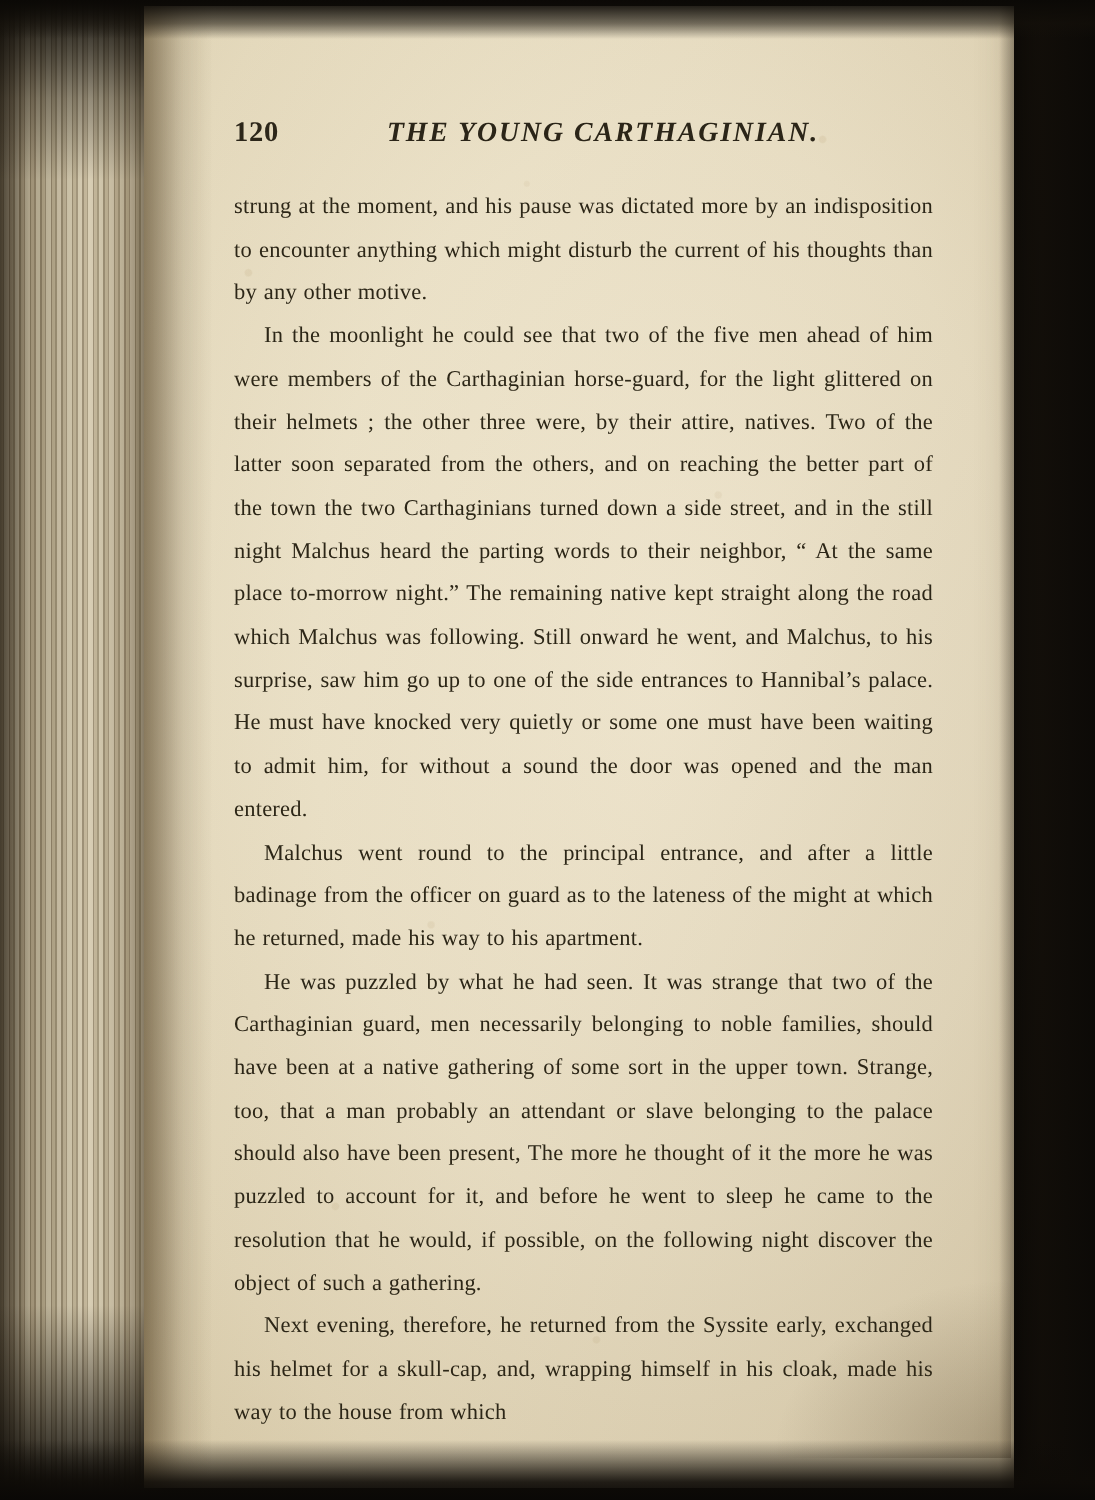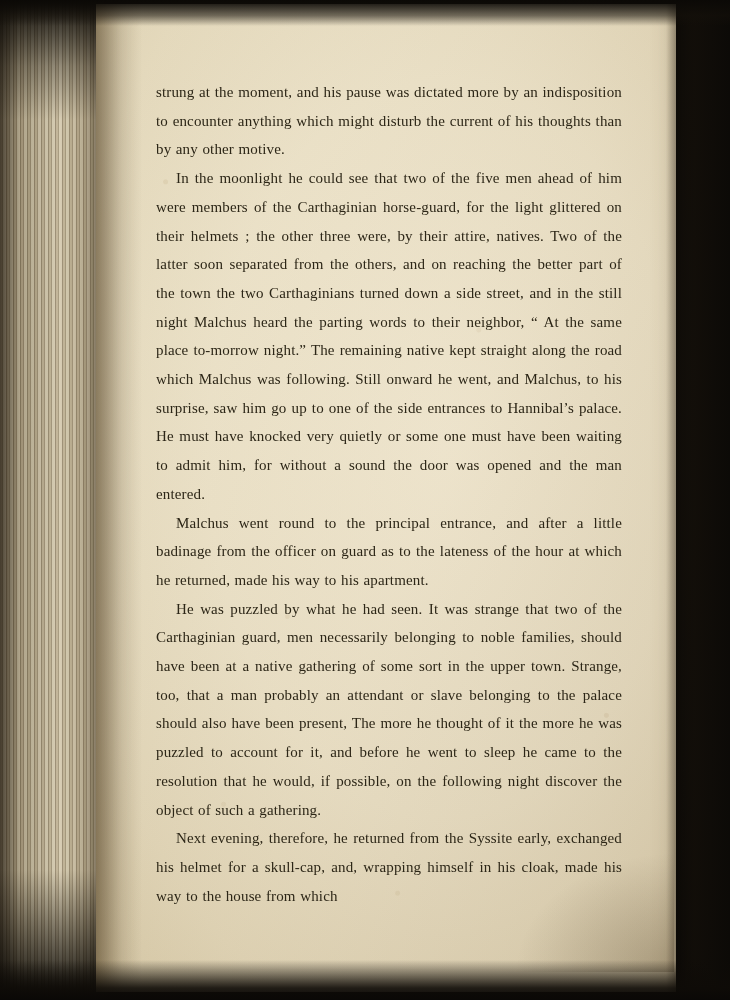--- a/index.html
+++ b/index.html
@@ -226,25 +226,29 @@
 <div id="scan">
   <div class="backdrop"></div>
 
   <div class="edge-stack"></div>
   <div class="edge-top-fade"></div>
   <div class="edge-bot-fade"></div>
 
   <div class="page">
     <div class="page-inner">
 
+      <div class="header">
+        <div class="folio">120</div>
+        <div class="running-head">THE YOUNG CARTHAGINIAN.</div>
+      </div>
 
       <div class="body-text">
         <p>strung at the moment, and his pause was dictated more by an indisposition to encounter anything which might disturb the current of his thoughts than by any other motive.</p>
         <p class="indent">In the moonlight he could see that two of the five men ahead of him were members of the Carthaginian horse-guard, for the light glittered on their helmets ; the other three were, by their attire, natives.  Two of the latter soon separated from the others, and on reaching the better part of the town the two Carthaginians turned down a side street, and in the still night Malchus heard the parting words to their neighbor, “ At the same place to-morrow night.”  The remaining native kept straight along the road which Malchus was following.  Still onward he went, and Malchus, to his surprise, saw him go up to one of the side entrances to Hannibal’s palace.  He must have knocked very quietly or some one must have been waiting to admit him, for without a sound the door was opened and the man entered.</p>
-        <p class="indent">Malchus went round to the principal entrance, and after a little badinage from the officer on guard as to the lateness of the hour at which he returned, made his way to his apartment.</p>
+        <p class="indent">Malchus went round to the principal entrance, and after a little badinage from the officer on guard as to the lateness of the might at which he returned, made his way to his apartment.</p>
         <p class="indent">He was puzzled by what he had seen.  It was strange that two of the Carthaginian guard, men necessarily belonging to noble families, should have been at a native gathering of some sort in the upper town.  Strange, too, that a man probably an attendant or slave belonging to the palace should also have been present,  The more he thought of it the more he was puzzled to account for it, and before he went to sleep he came to the resolution that he would, if possible, on the following night discover the object of such a gathering.</p>
         <p class="indent last-clip">Next evening, therefore, he returned from the Syssite early, exchanged his helmet for a skull-cap, and, wrapping himself in his cloak, made his way to the house from which</p>
       </div>
 
     </div>
   </div>
 
   <div class="gutter"></div>
   <div class="corner-dark"></div>
   <div class="right-shadow"></div>

